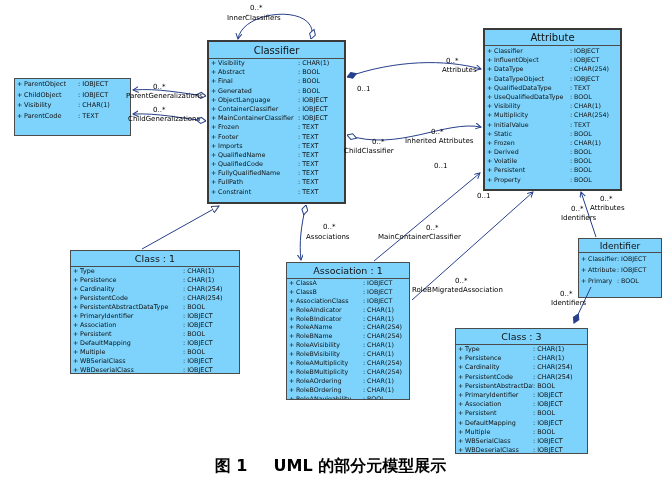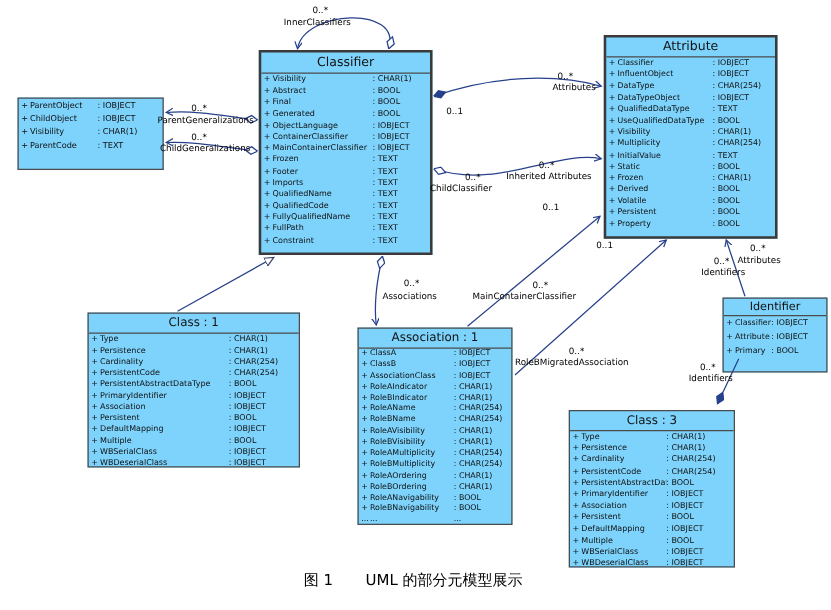--- a/index.html
+++ b/index.html
@@ -7,21 +7,21 @@
 .stage{position:relative;width:665px;height:488px;background:#fff;overflow:hidden}
 .box{position:absolute;background:#7dd3fc;border:1px solid #4b4b4b;z-index:2;overflow:hidden}
 .box.bold{border-width:2px;border-color:#3a3a3a}
 .btitle{height:var(--th,16px);line-height:var(--th,16px);text-align:center;font-size:var(--tfs,9px);border-bottom:1px solid #4b4b4b;color:#111}
 .brow{display:flex;height:var(--rh,9px);line-height:var(--rh,9px);font-size:var(--fs,6.3px);color:#111;white-space:nowrap}
 .brow .plus{width:9px;padding-left:2px}
 .brow .nm{flex:1;overflow:hidden}
 .brow .tp{width:var(--tp,50px);overflow:hidden}
 svg.edges{position:absolute;inset:0;z-index:4;pointer-events:none}
 .elbl{position:absolute;z-index:5;font-size:7px;line-height:8px;color:#000;white-space:nowrap}
-.caption{position:absolute;left:0;right:4px;top:456px;display:flex;justify-content:center;gap:26px;font-size:12px;font-weight:normal;color:#000}
+.caption{position:absolute;left:0;right:4px;top:456px;display:flex;justify-content:center;gap:26px;font-size:16px;font-weight:bold;color:#000}
 </style>
 </head>
 <body>
 
 <div class="stage">
 
   <div class="box bold" style="left:207px;top:40px;width:139px;height:164px;--th:17px;--tfs:10px;--rh:9.2px;--fs:6.4px;--tp:46px">
       <div class="btitle">Classifier</div>
       <div class="brow">
         <span class="plus">+</span>
@@ -265,21 +265,21 @@
         <span class="plus">+</span>
         <span class="nm">WBSerialClass</span>
         <span class="tp">: IOBJECT</span>
       </div>
       <div class="brow">
         <span class="plus">+</span>
         <span class="nm">WBDeserialClass</span>
         <span class="tp">: IOBJECT</span>
       </div>
     </div>
-  <div class="box" style="left:286px;top:262px;width:124px;height:158px;--th:16px;--tfs:9.5px;--rh:8.9px;--fs:6.3px;--tp:46px">
+  <div class="box" style="left:286px;top:262px;width:124px;height:138px;--th:16px;--tfs:9.5px;--rh:8.9px;--fs:6.3px;--tp:46px">
       <div class="btitle">Association : 1</div>
       <div class="brow">
         <span class="plus">+</span>
         <span class="nm">ClassA</span>
         <span class="tp">: IOBJECT</span>
       </div>
       <div class="brow">
         <span class="plus">+</span>
         <span class="nm">ClassB</span>
         <span class="tp">: IOBJECT</span>

